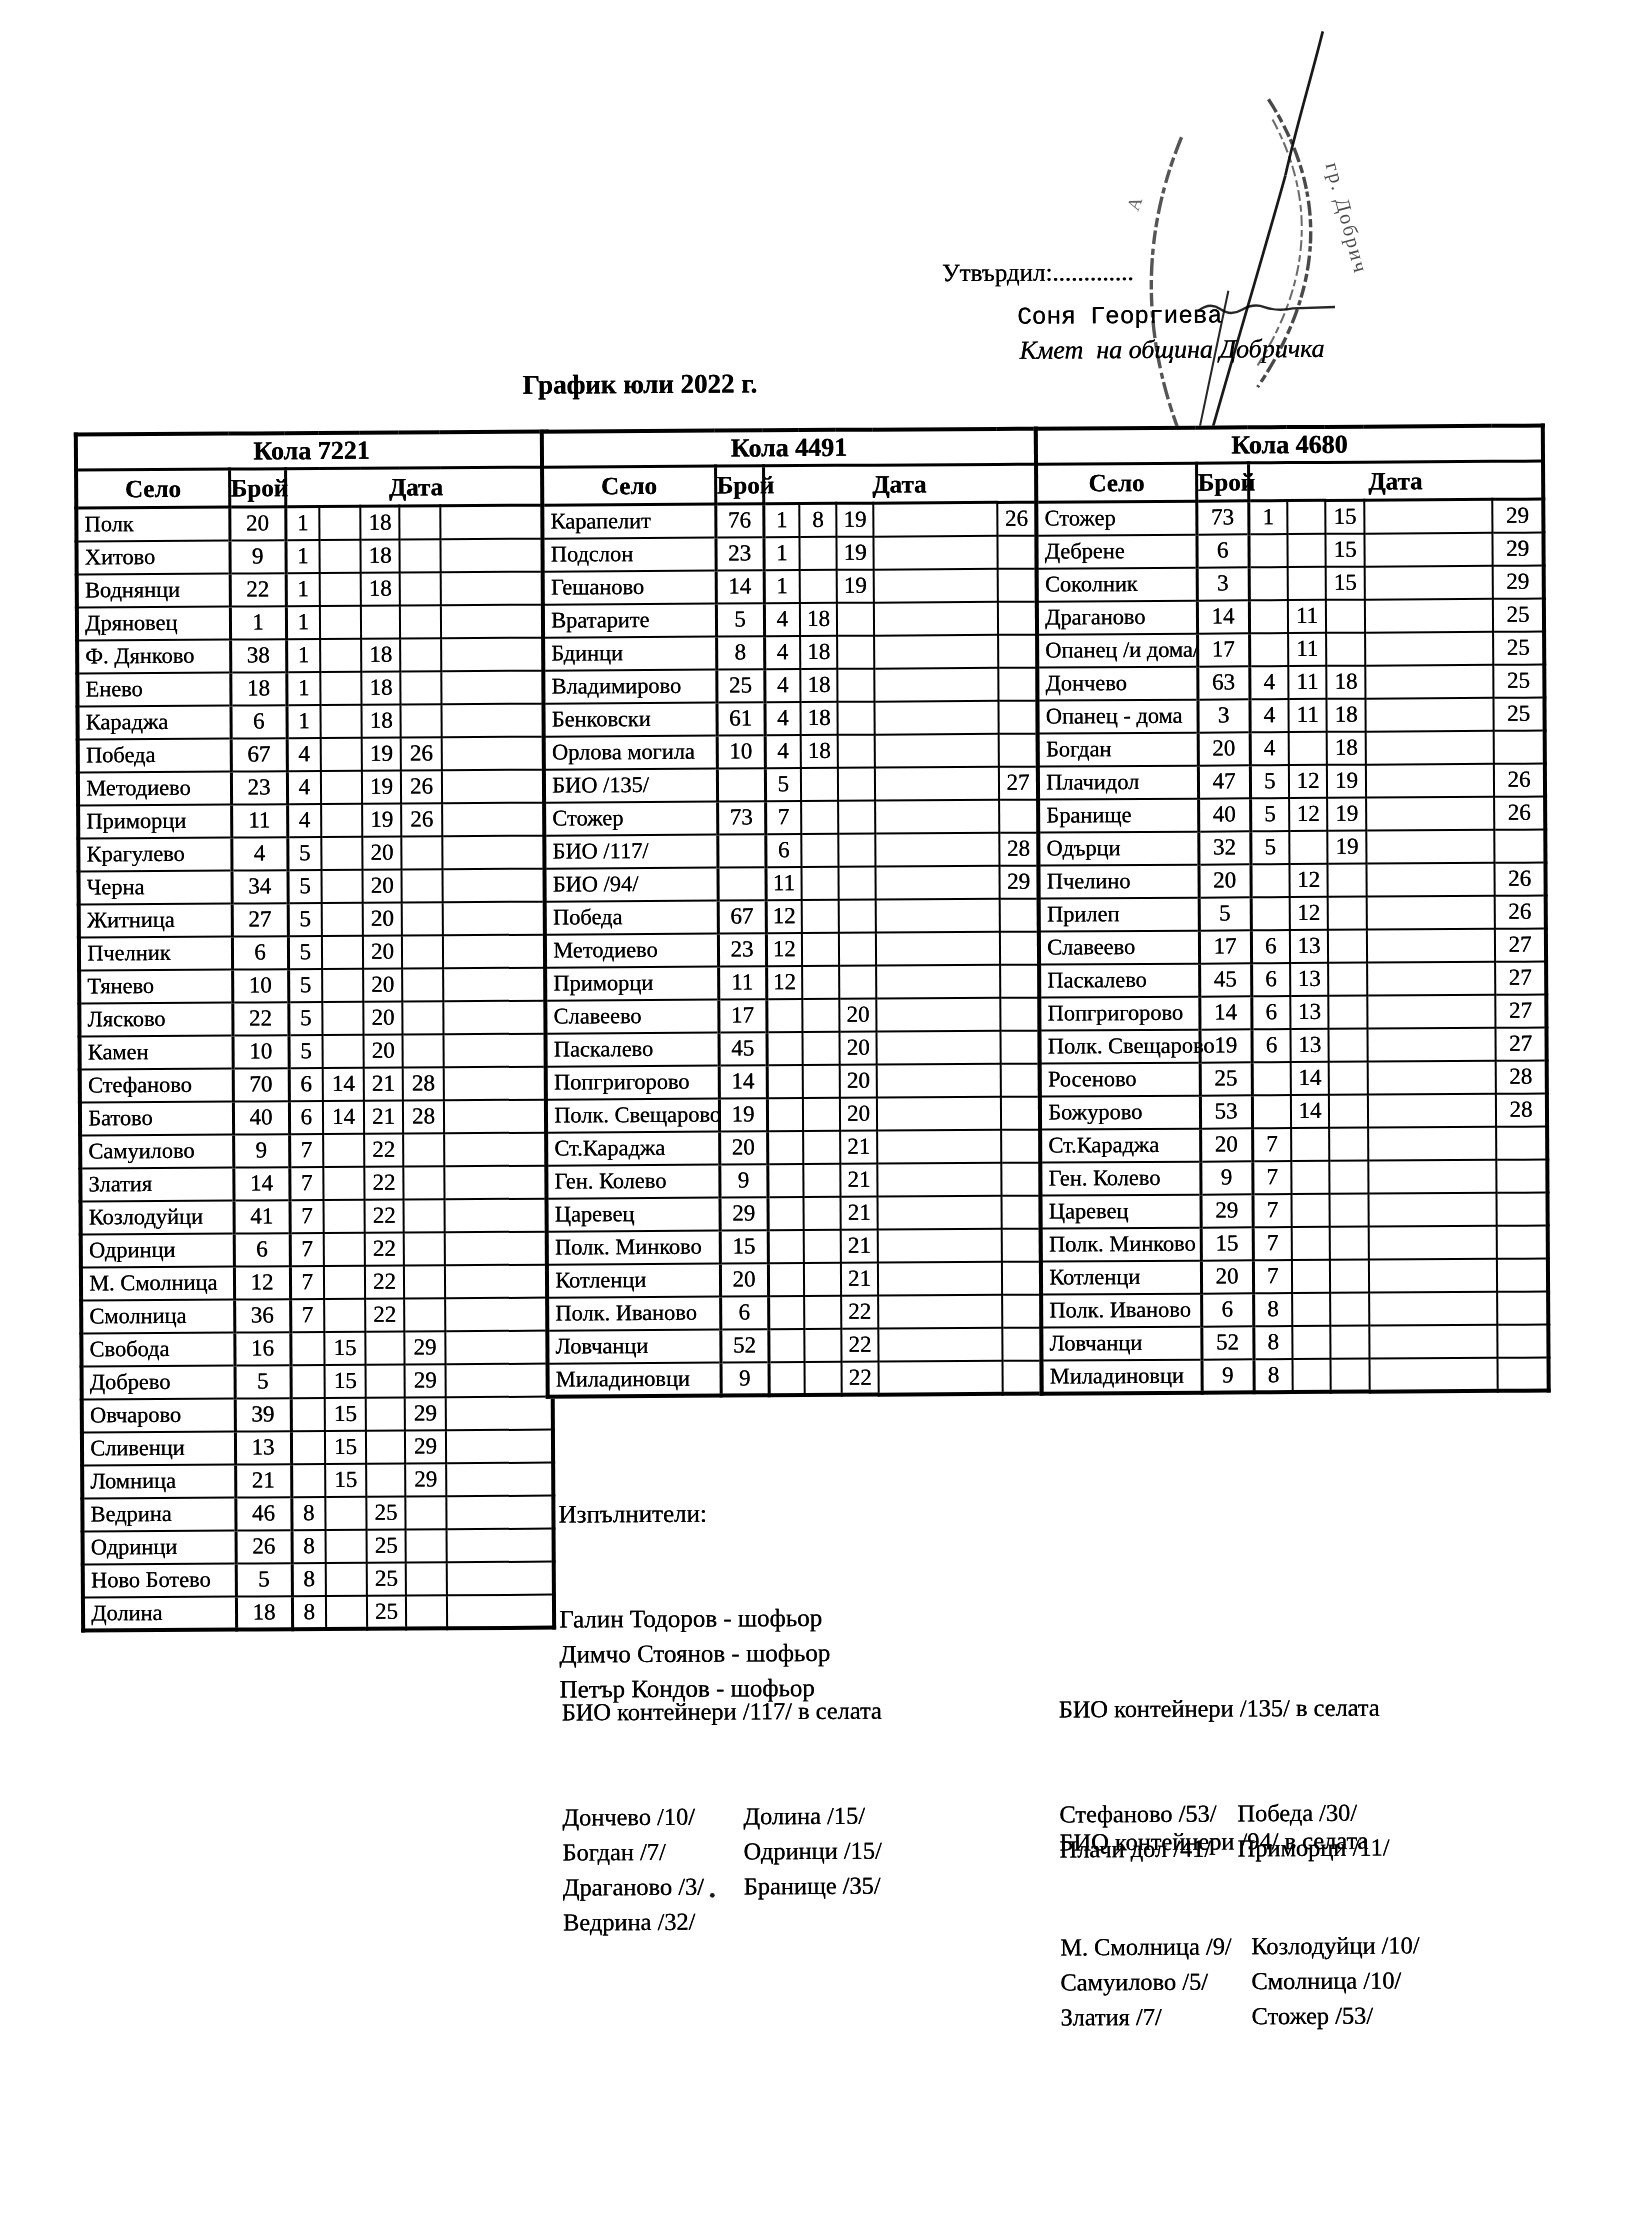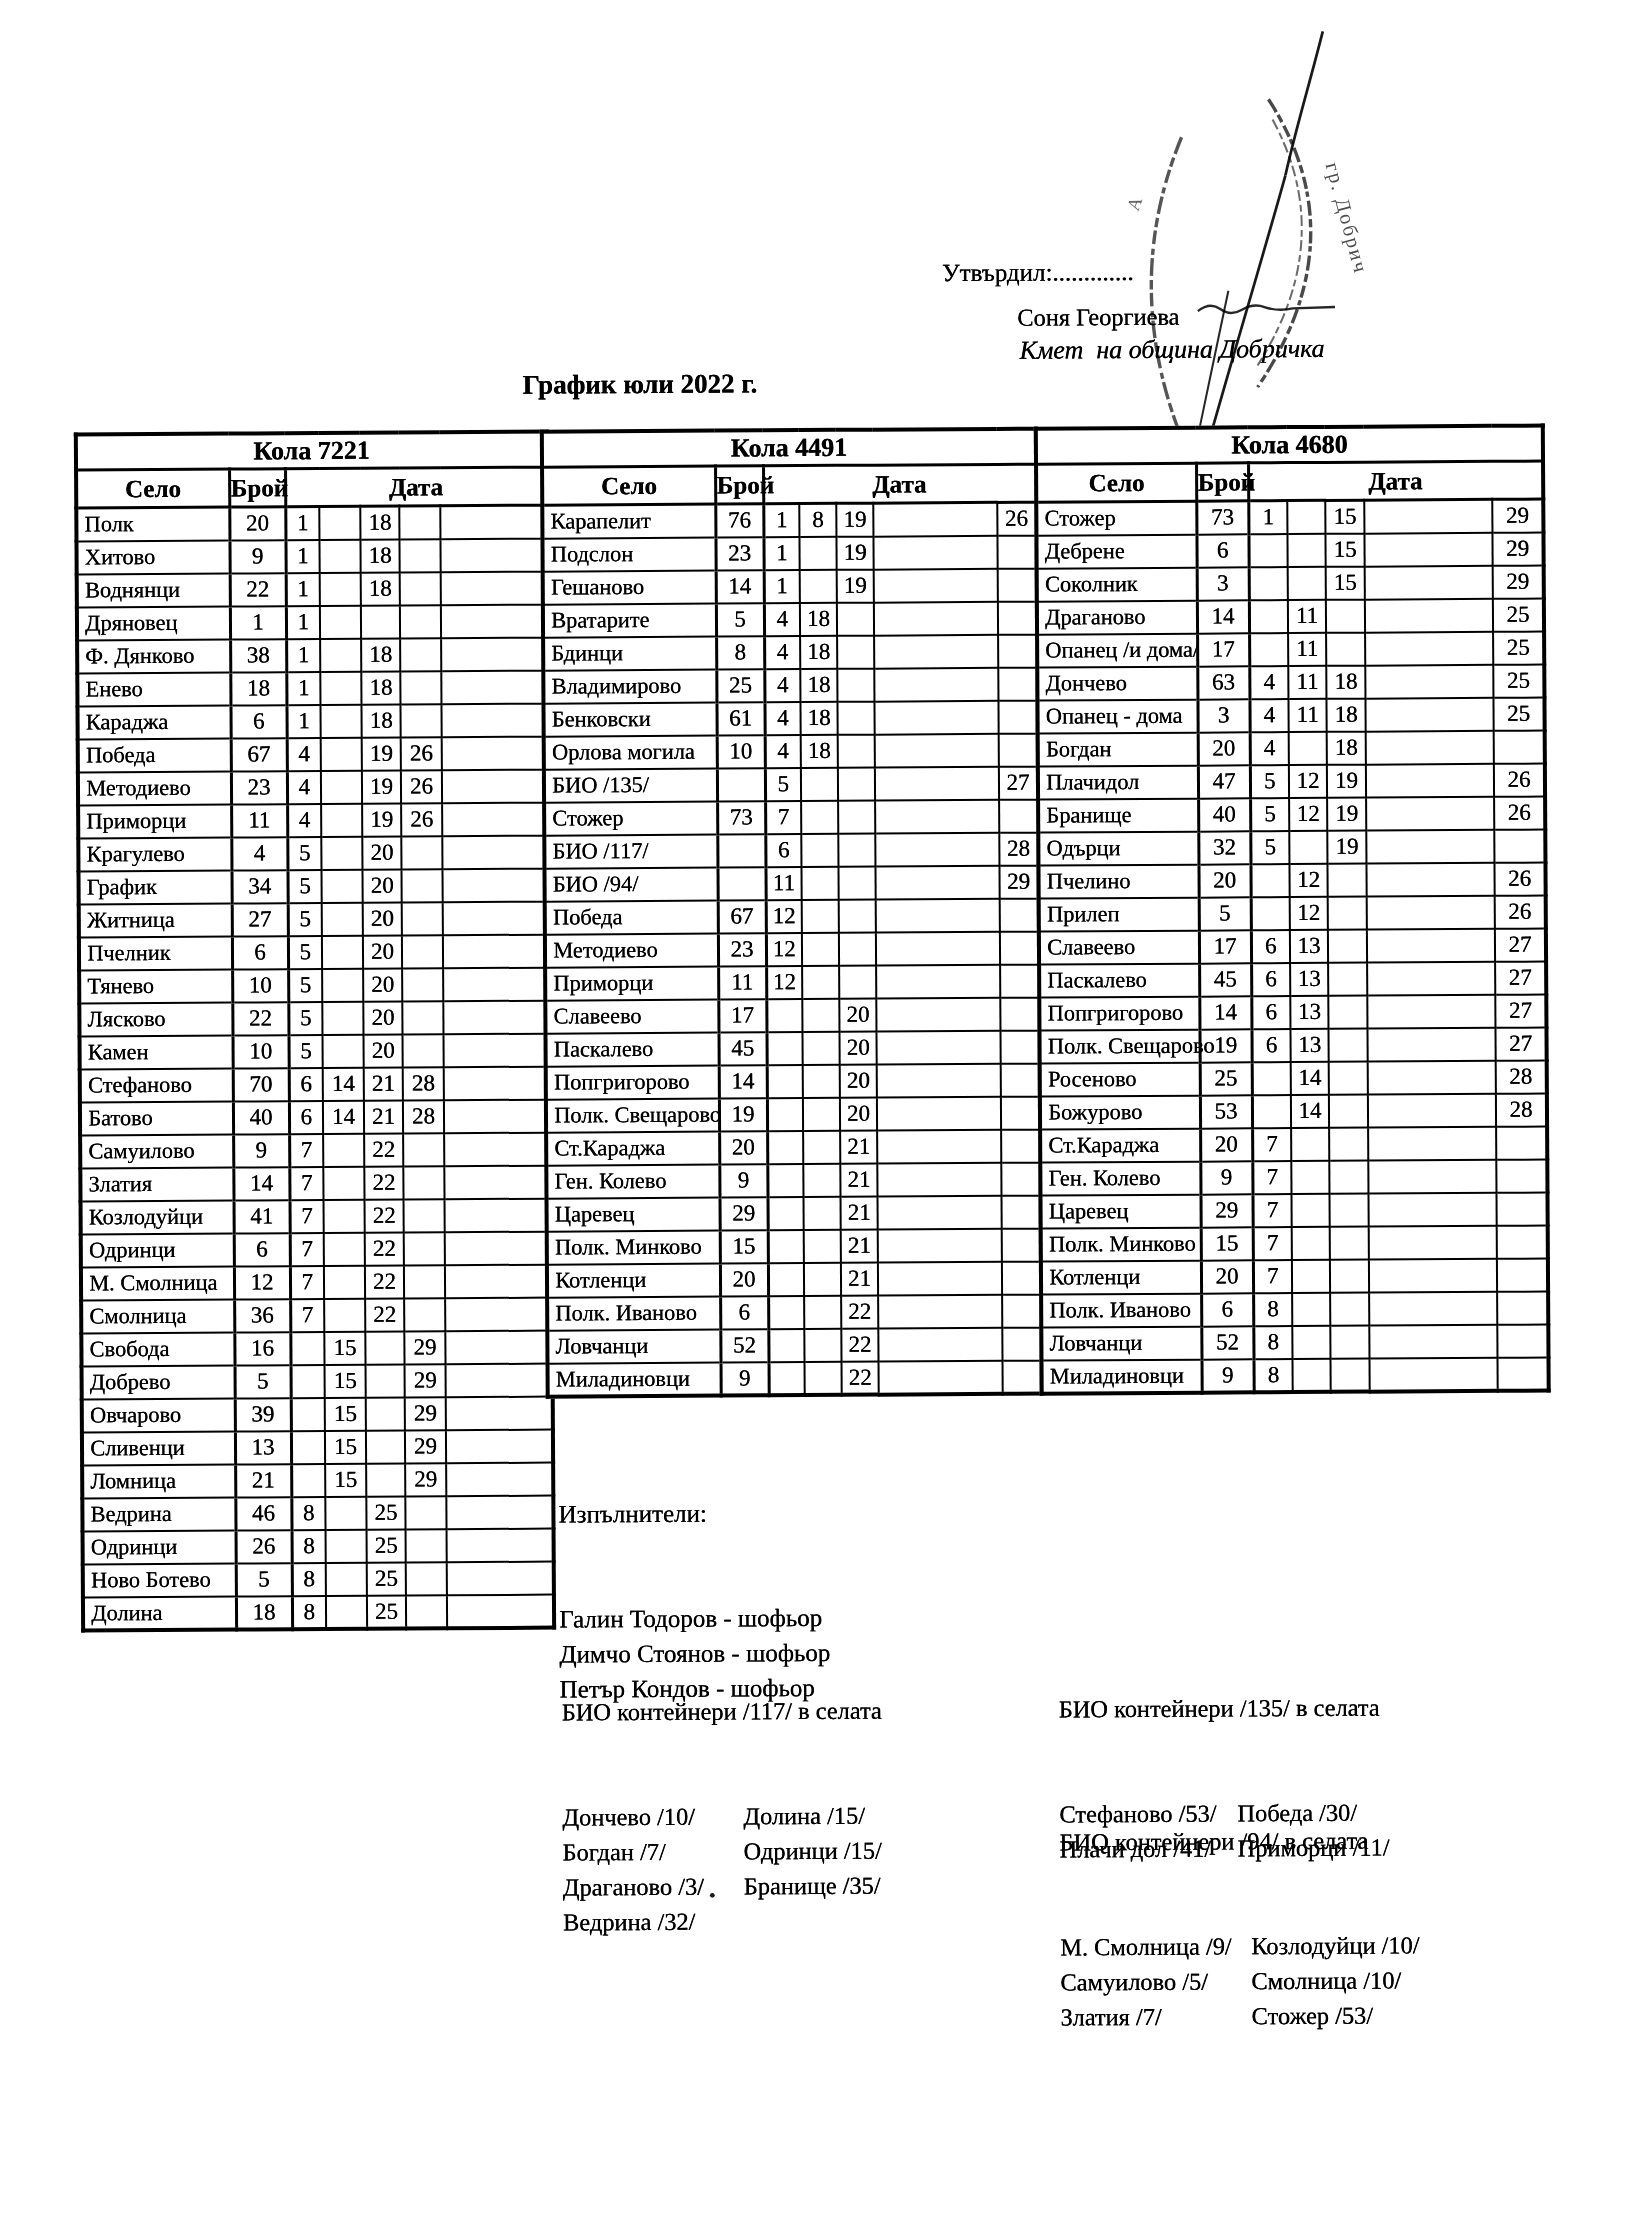--- a/index.html
+++ b/index.html
@@ -2,21 +2,21 @@
 <html style="font-size:11px"><head>
 <meta charset="utf-8">
 <style>
   html,body{margin:0;padding:0;background:#e8e8e8;}
   .page{position:relative;width:1646px;height:2239px;background:#ffffff;overflow:hidden;
         font-family:"Liberation Serif","DejaVu Serif",serif;color:#000;}
   .content{position:absolute;left:0;top:0;width:100%;height:100%;
            transform:rotate(-0.35deg);transform-origin:815px 951px;}
   .abs{position:absolute;white-space:pre;}
   .approval-label{left:946px;top:260px;font-size:25px;}
-  .approval-name{left:1021px;top:305px;font-size:24.4px;}
+  .approval-name{left:1021px;top:305px;font-size:24.4px;font-family:Liberation Mono, monospace;}
   .approval-role{left:1023px;top:337px;font-size:26px;font-style:italic;}
   .doc-title{left:526px;top:368px;font-size:27px;font-weight:bold;}
   .ink{text-shadow:0.3px 0 0 #000;}
   
   table.sched{position:absolute;border-collapse:collapse;table-layout:fixed;
               border:4.1px solid #000;background:#fff;}
   table.t1{left:77px;top:428px;width:470px;}
   table.t2{left:543px;top:428px;width:494px;}
   table.t3{left:1037px;top:428px;width:508px;}
   .sched th,.sched td{border:2px solid #000;padding:0;overflow:visible;}
@@ -185,21 +185,21 @@
           <tr>
             <td class="v">Крагулево</td>
             <td class="n">4</td>
             <td class="d">5</td>
             <td class="d"></td>
             <td class="d">20</td>
             <td class="d"></td>
             <td class="f"></td>
           </tr>
           <tr>
-            <td class="v">График</td>
+            <td class="v">Черна</td>
             <td class="n">34</td>
             <td class="d">5</td>
             <td class="d"></td>
             <td class="d">20</td>
             <td class="d"></td>
             <td class="f"></td>
           </tr>
           <tr>
             <td class="v">Житница</td>
             <td class="n">27</td>

